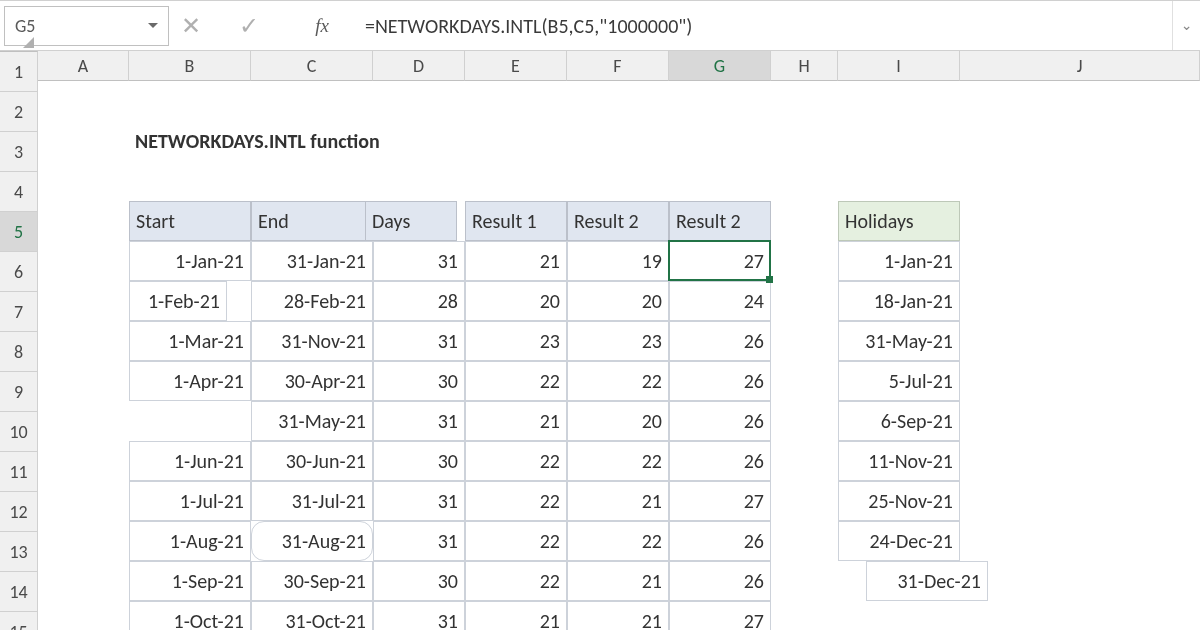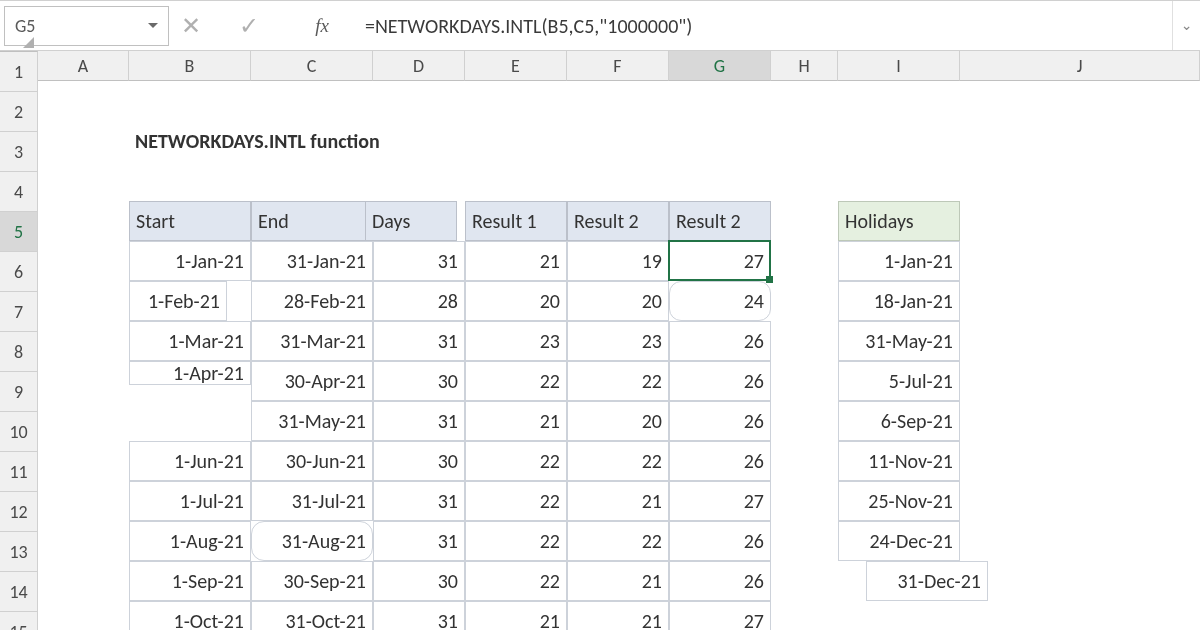--- a/index.html
+++ b/index.html
@@ -267,28 +267,28 @@
         <div class="cell table-cell" style="left: 213px; top: 160px; width: 122px; height: 40px; justify-content: flex-end;">31-Jan-21</div>
         <div class="cell table-cell" style="left: 335px; top: 160px; width: 92px; height: 40px; justify-content: flex-end;">31</div>
         <div class="cell table-cell" style="left: 427px; top: 160px; width: 102px; height: 40px; justify-content: flex-end;">21</div>
         <div class="cell table-cell" style="left: 529px; top: 160px; width: 102px; height: 40px; justify-content: flex-end;">19</div>
         <div class="cell table-cell" style="left: 631px; top: 160px; width: 102px; height: 40px; justify-content: flex-end;">27</div>
         <div class="cell table-cell" style="left: 91px; top: 200px; width: 98px; height: 40px; justify-content: flex-end;">1-Feb-21</div>
         <div class="cell table-cell" style="left: 213px; top: 200px; width: 122px; height: 40px; justify-content: flex-end;">28-Feb-21</div>
         <div class="cell table-cell" style="left: 335px; top: 200px; width: 92px; height: 40px; justify-content: flex-end;">28</div>
         <div class="cell table-cell" style="left: 427px; top: 200px; width: 102px; height: 40px; justify-content: flex-end;">20</div>
         <div class="cell table-cell" style="left: 529px; top: 200px; width: 102px; height: 40px; justify-content: flex-end;">20</div>
-        <div class="cell table-cell" style="left: 631px; top: 200px; width: 102px; height: 40px; justify-content: flex-end; border-radius: 12px;">24</div>
+        <div class="cell table-cell" style="left: 631px; top: 200px; width: 102px; height: 40px; justify-content: flex-end;">24</div>
         <div class="cell table-cell" style="left: 91px; top: 240px; width: 122px; height: 40px; justify-content: flex-end;">1-Mar-21</div>
-        <div class="cell table-cell" style="left: 213px; top: 240px; width: 122px; height: 40px; justify-content: flex-end;">31-Mar-21</div>
+        <div class="cell table-cell" style="left: 213px; top: 240px; width: 122px; height: 40px; justify-content: flex-end;">31-Nov-21</div>
         <div class="cell table-cell" style="left: 335px; top: 240px; width: 92px; height: 40px; justify-content: flex-end;">31</div>
         <div class="cell table-cell" style="left: 427px; top: 240px; width: 102px; height: 40px; justify-content: flex-end;">23</div>
         <div class="cell table-cell" style="left: 529px; top: 240px; width: 102px; height: 40px; justify-content: flex-end;">23</div>
         <div class="cell table-cell" style="left: 631px; top: 240px; width: 102px; height: 40px; justify-content: flex-end;">26</div>
-        <div class="cell table-cell" style="left: 91px; top: 280px; width: 122px; height: 24px; justify-content: flex-end;">1-Apr-21</div>
+        <div class="cell table-cell" style="left: 91px; top: 280px; width: 122px; height: 40px; justify-content: flex-end;">1-Apr-21</div>
         <div class="cell table-cell" style="left: 213px; top: 280px; width: 122px; height: 40px; justify-content: flex-end;">30-Apr-21</div>
         <div class="cell table-cell" style="left: 335px; top: 280px; width: 92px; height: 40px; justify-content: flex-end;">30</div>
         <div class="cell table-cell" style="left: 427px; top: 280px; width: 102px; height: 40px; justify-content: flex-end;">22</div>
         <div class="cell table-cell" style="left: 529px; top: 280px; width: 102px; height: 40px; justify-content: flex-end;">22</div>
         <div class="cell table-cell" style="left: 631px; top: 280px; width: 102px; height: 40px; justify-content: flex-end;">26</div>
         <div class="cell table-cell" style="left: 91px; top: 320px; width: 140px; height: 40px; justify-content: flex-end; margin-top: 42px;">1-May-21</div>
         <div class="cell table-cell" style="left: 213px; top: 320px; width: 122px; height: 40px; justify-content: flex-end;">31-May-21</div>
         <div class="cell table-cell" style="left: 335px; top: 320px; width: 92px; height: 40px; justify-content: flex-end;">31</div>
         <div class="cell table-cell" style="left: 427px; top: 320px; width: 102px; height: 40px; justify-content: flex-end;">21</div>
         <div class="cell table-cell" style="left: 529px; top: 320px; width: 102px; height: 40px; justify-content: flex-end;">20</div>

